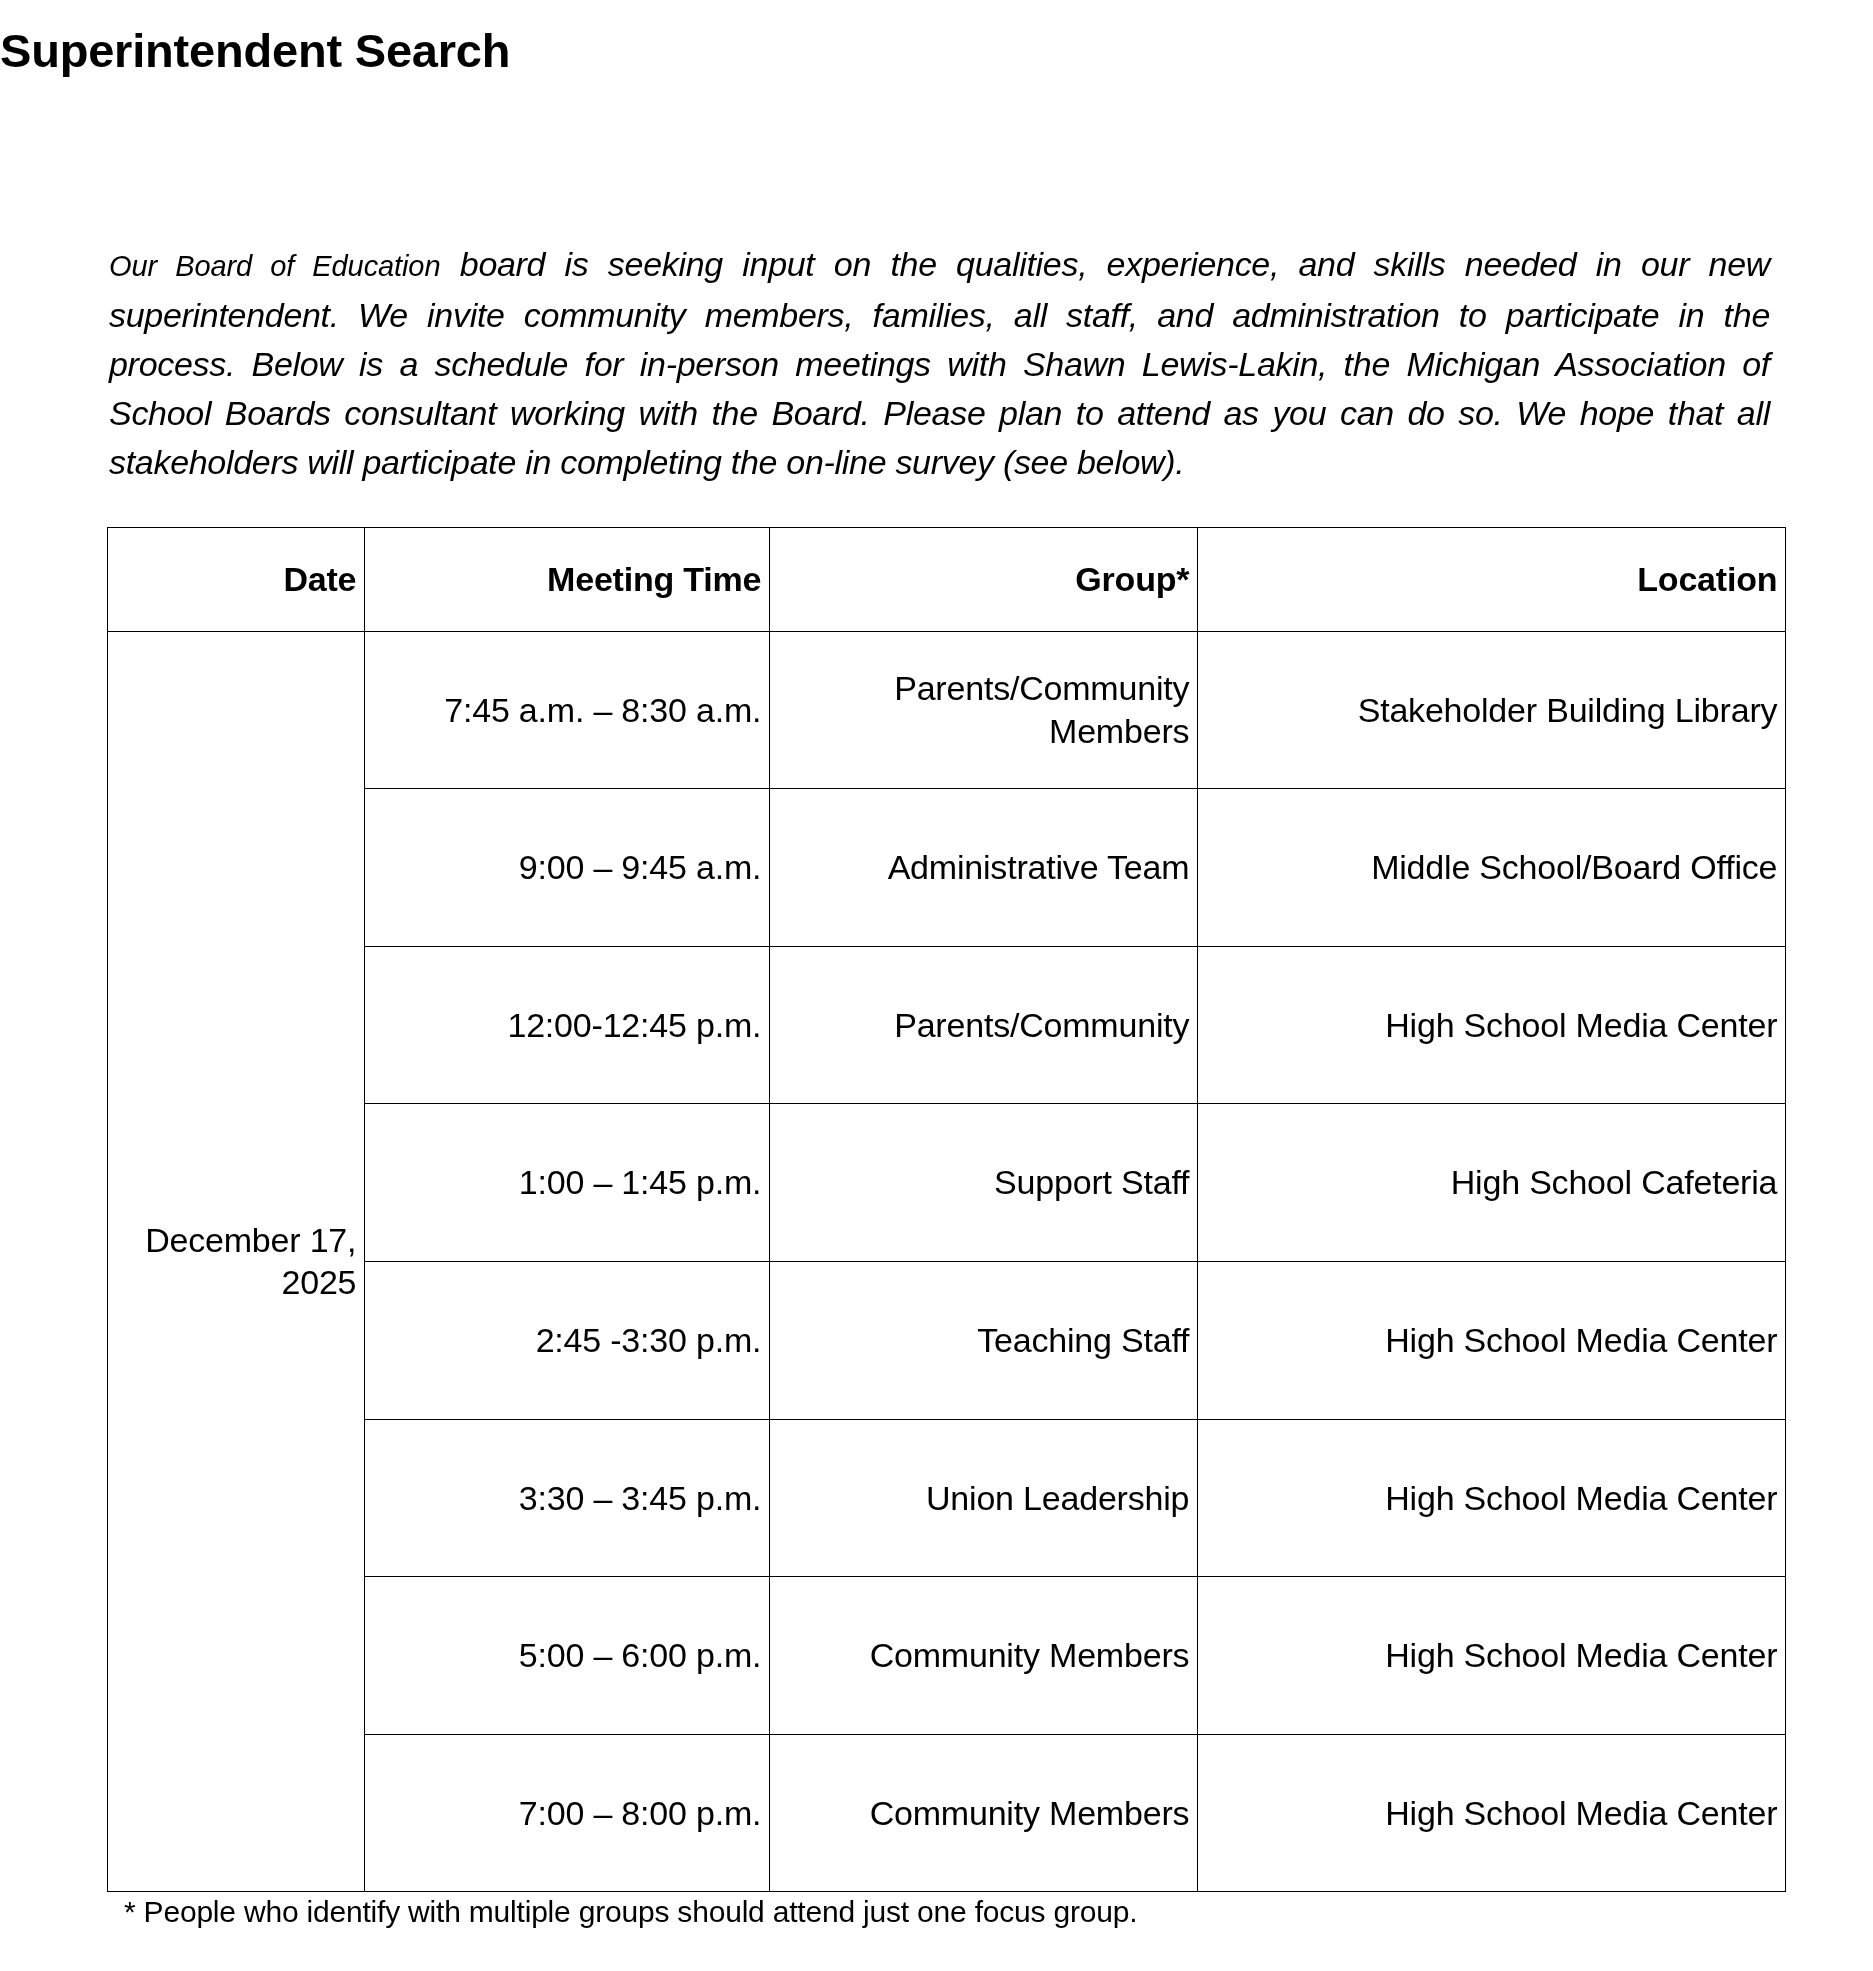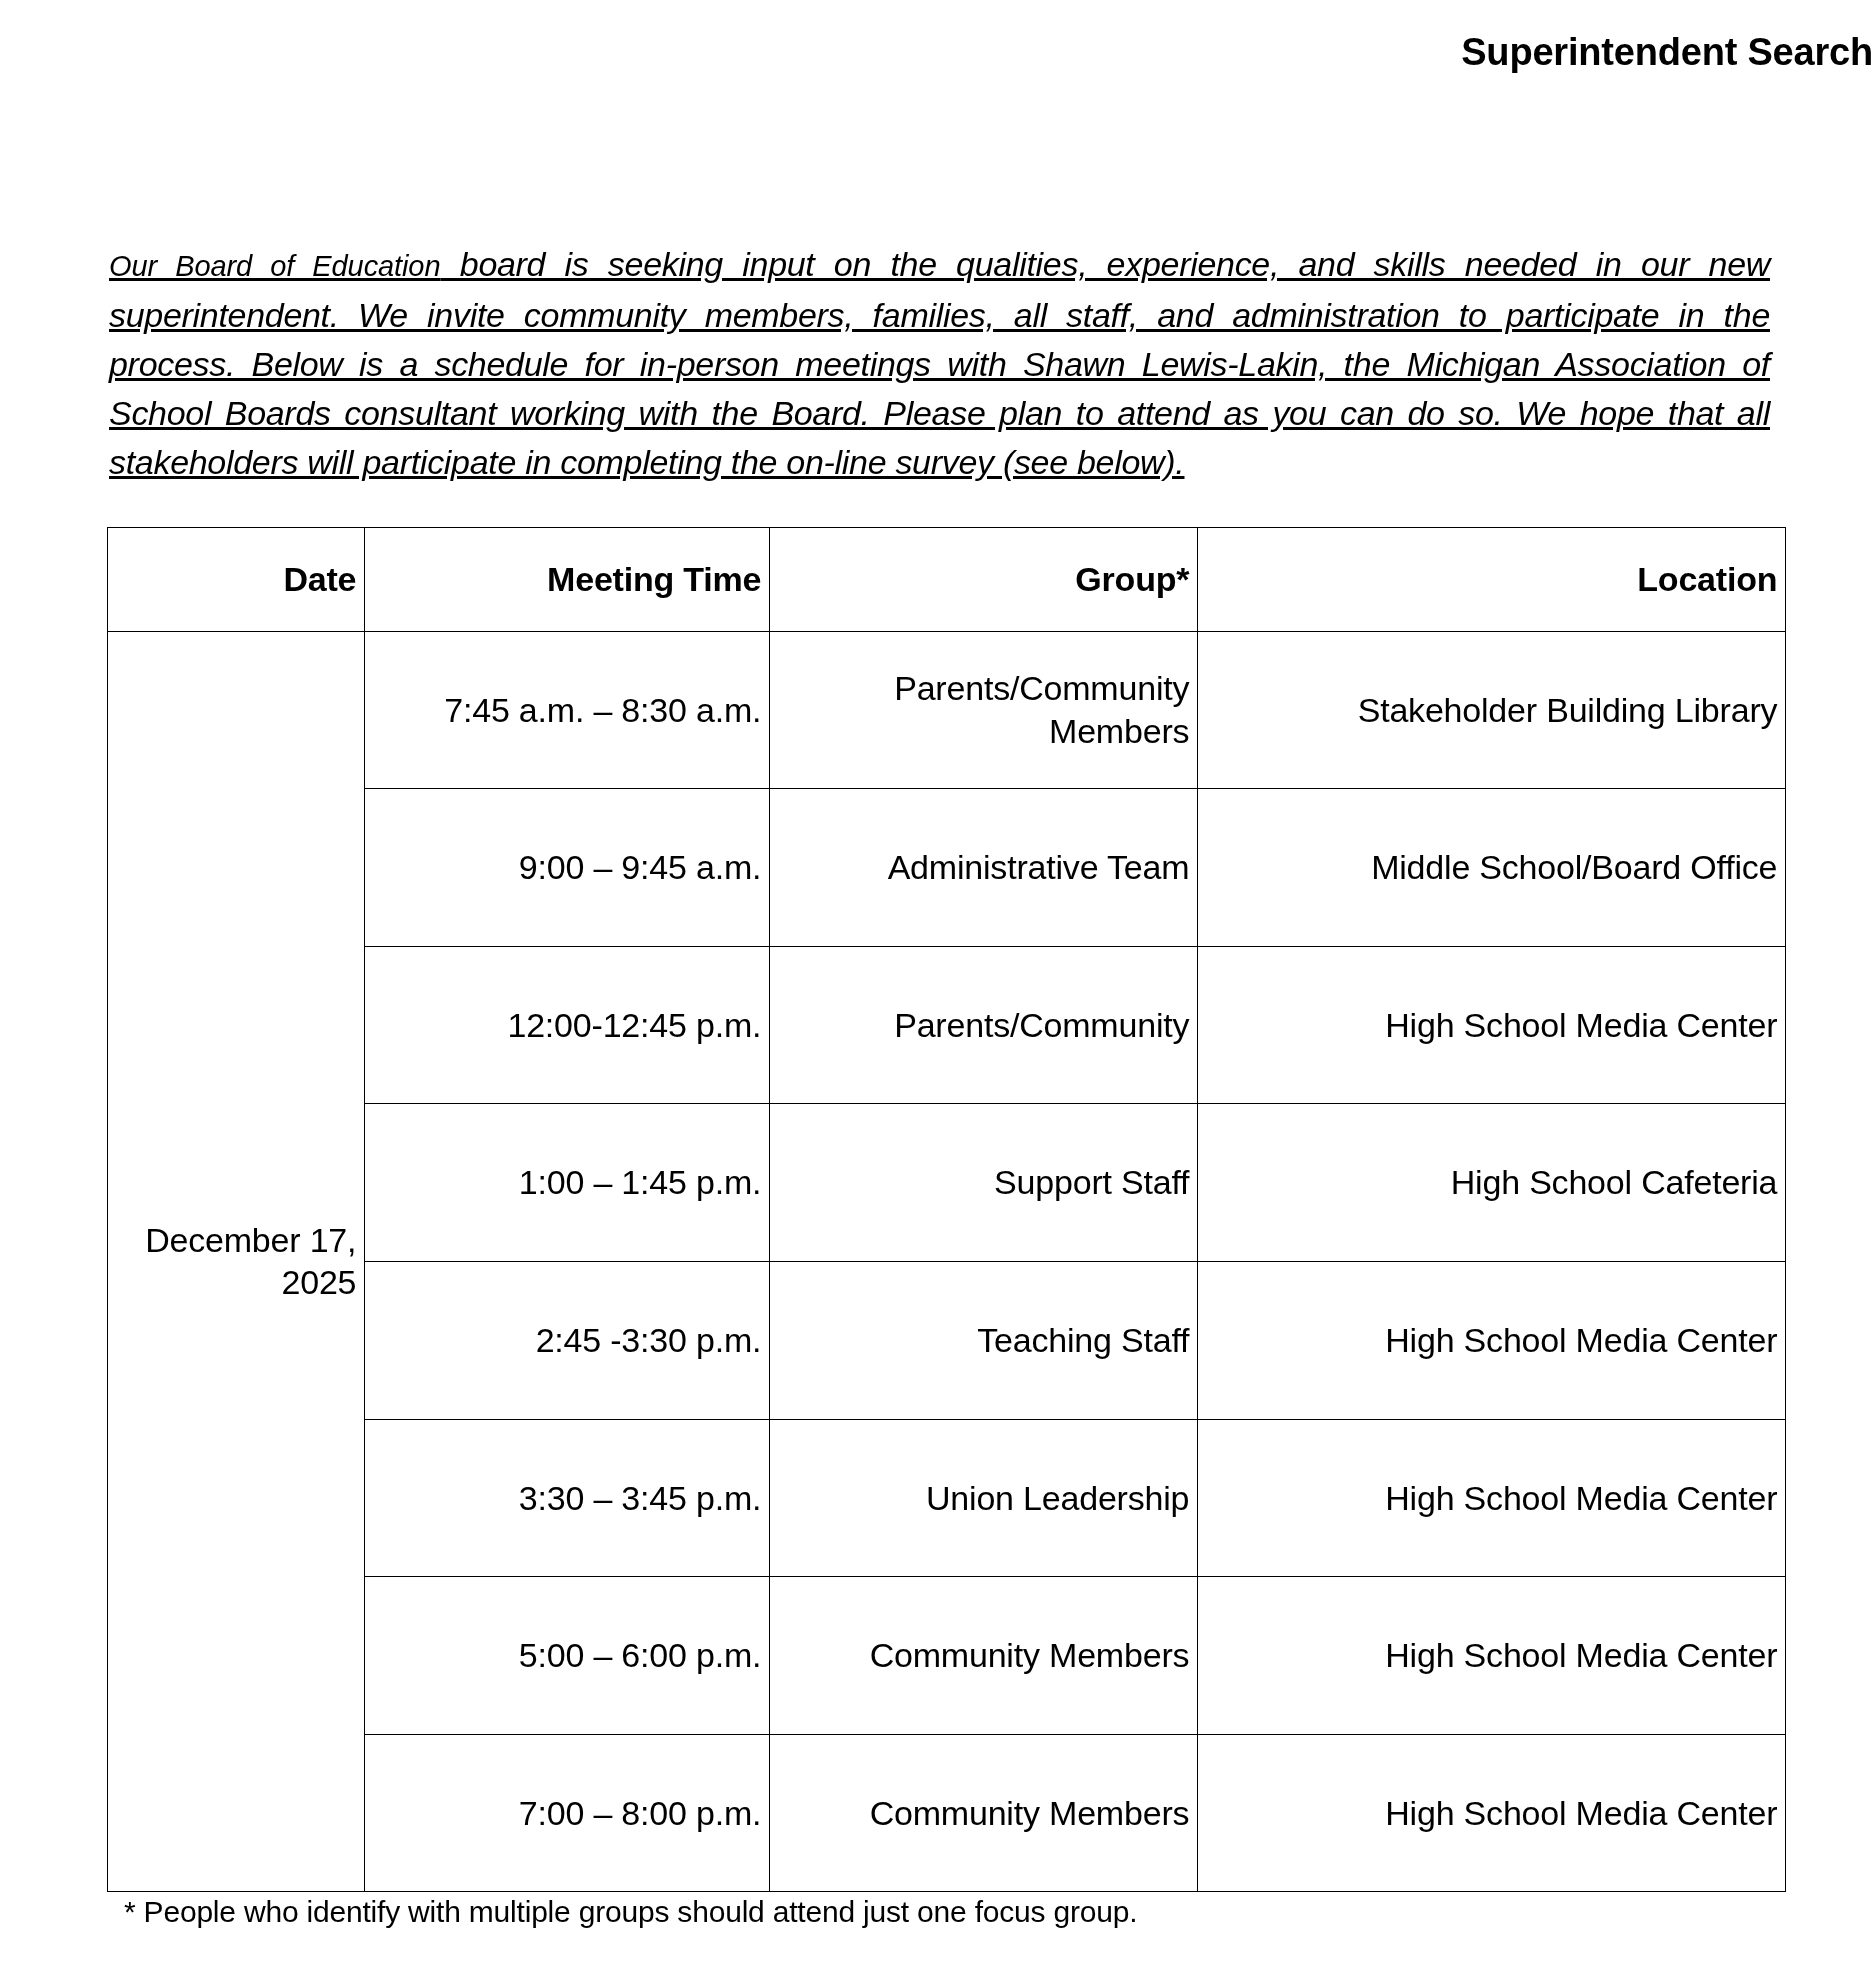--- a/index.html
+++ b/index.html
@@ -18,44 +18,43 @@
   .page {
     position: relative;
     width: 1873px;
     height: 1972px;
     box-sizing: border-box;
     padding: 0;
   }
 
   
   .doc-title {
-    text-align: right;
+    text-align: left;
     font-weight: bold;
-    font-size: 38px;
+    font-size: 47px;
     line-height: 1.28;
     letter-spacing: -0.2px;
-    padding-top: 28px;
+    padding-top: 21px;
     margin: 0 0 0 0;
   }
   .doc-title .title-line {
     display: block;
   }
 
   
   .intro {
     position: absolute;
     left: 109px;
     top: 206px;
     width: 1661px;
     text-align: justify;
     font-style: italic;
     font-size: 34px;
     line-height: 49px;
     letter-spacing: -0.3px;
-    text-decoration: underline;
   }
   .intro .lede {
     font-size: 29px;
     letter-spacing: -0.1px;
   }
   .intro .tail {
     text-align: justify;
   }
 
   

